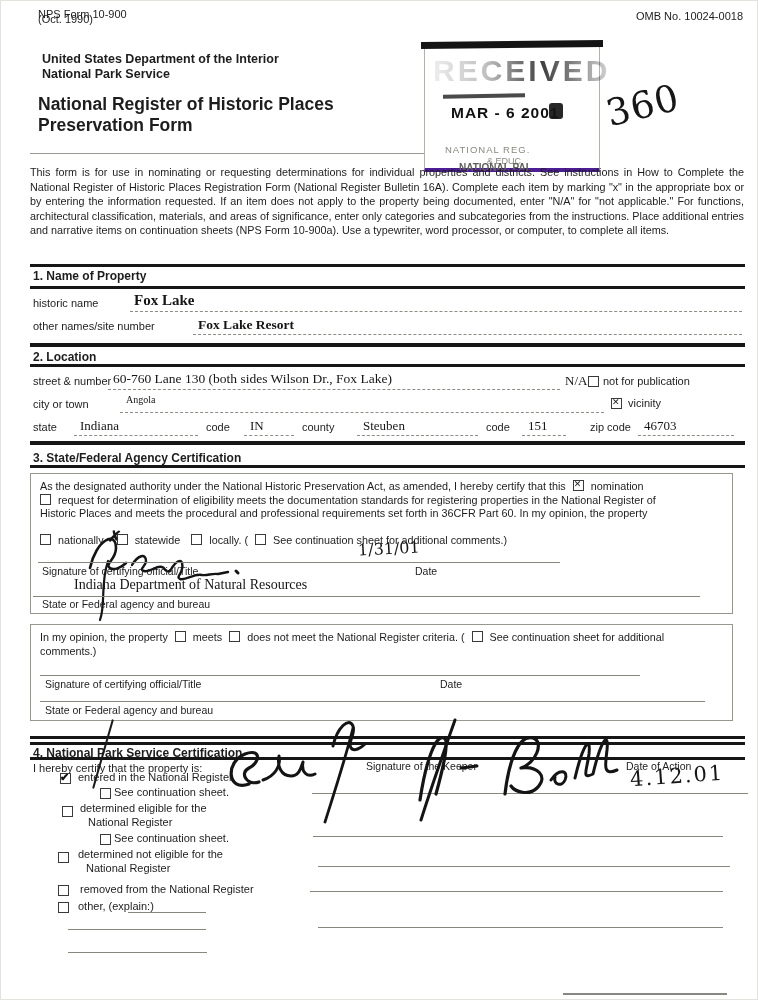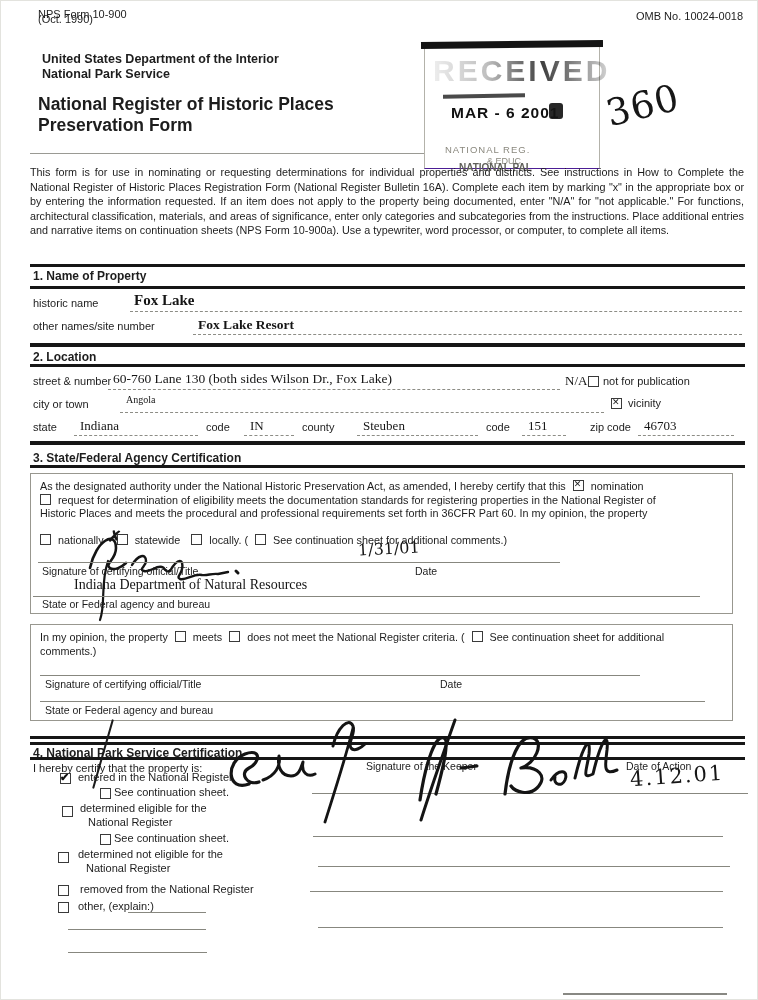--- a/index.html
+++ b/index.html
@@ -19,21 +19,21 @@
   .heading{font-size:12px;font-weight:bold;}
   .cb{display:inline-block;width:9px;height:9px;border:1px solid #3a3a3a;background:#fff;
       vertical-align:-1px;position:relative;}
   .cb.x::after{content:"\2715";position:absolute;left:0px;top:-2px;font-size:9px;line-height:10px;color:#222;}
   .cb.chk::after{content:"\2714";position:absolute;left:-1px;top:-3px;font-size:11px;color:#111;font-weight:bold;}
   .cbabs{position:absolute;}
   .gap-r{margin-right:4px;}
   .gap-l{margin-left:4px;}
   .intro{position:absolute;white-space:normal;text-align:justify;font-size:10.8px;line-height:14.5px;}
   .stampbox{position:absolute;border-left:1px solid #b3b2aa;border-right:1px solid #b3b2aa;
-            border-bottom:1px solid #4c1d95;}
+            border-bottom:4px solid #4c1d95;}
   .received{font-weight:bold;font-size:30px;letter-spacing:3px;
             background:linear-gradient(90deg,rgba(30,30,30,.08),rgba(30,30,30,.28) 30%,rgba(30,30,30,.85) 62%,rgba(30,30,30,.18));
             -webkit-background-clip:text;background-clip:text;color:transparent;
             filter:blur(.4px);}
   .stampdate{font-weight:bold;font-size:15.5px;letter-spacing:1px;color:#111;filter:blur(.3px);}
   .stampsub{color:#8a887e;filter:blur(.4px);}
   .hand{font-family:"DejaVu Serif",serif;color:#161616;}
   .sig-svg{position:absolute;overflow:visible;}
   .sig-svg path{fill:none;stroke:#141414;stroke-linecap:round;stroke-linejoin:round;}
   .penstroke{position:absolute;width:2px;background:#1c1c1c;border-radius:2px;}

